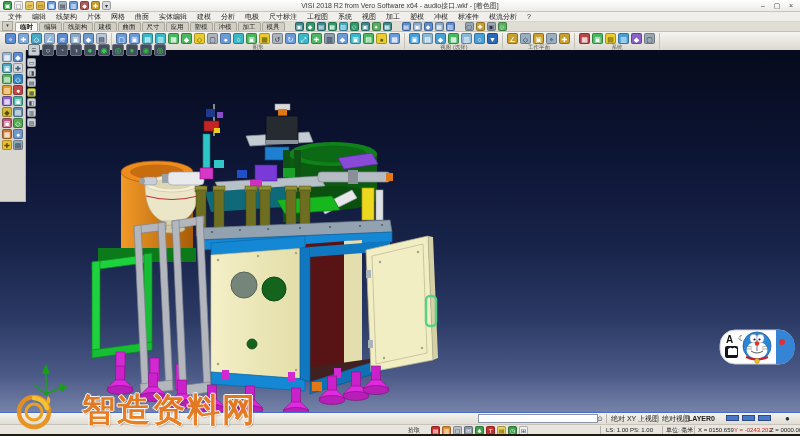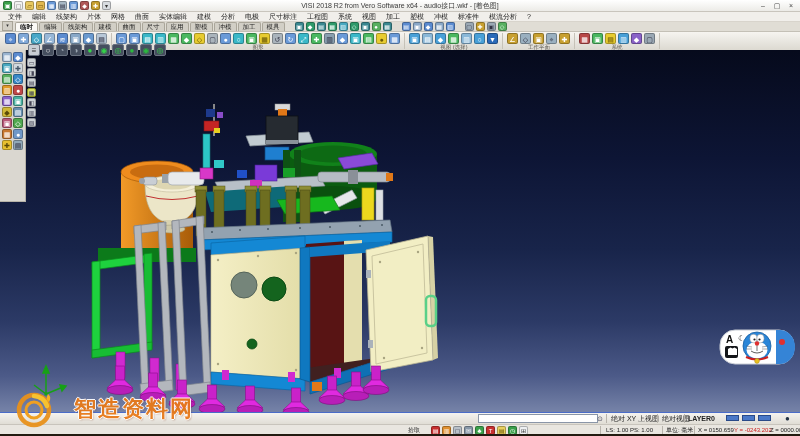--- a/index.html
+++ b/index.html
@@ -79,21 +79,21 @@
     border-top:1px solid #c8c4bc;font-size:6px;color:#222;box-sizing:border-box;}
   #status2 .cell{position:absolute;top:0;line-height:10px;white-space:nowrap;}
   #row2icons{position:absolute;left:430px;top:0px;display:flex;align-items:center;height:10px;}
   #row2icons .ic{width:9px;height:9px;line-height:8px;font-size:6px;}
   #bottomstrip{position:absolute;left:0;top:434px;width:800px;height:2px;background:#221a10;}
 
   .vsep{border-left:1px solid #b8b4ac;height:9px;position:absolute;top:1px;}
 
   
   #watermark{position:absolute;left:12px;top:388px;display:flex;align-items:center;z-index:9;pointer-events:none;}
-  #wmtext{font-size:22px;font-weight:bold;color:#e87a1a;letter-spacing:2px;margin-left:8px;
+  #wmtext{font-size:33px;font-weight:bold;color:#e87a1a;letter-spacing:2px;margin-left:16px;
     text-shadow:1px 0 0 #fff,-1px 0 0 #fff,0 1px 0 #fff,0 -1px 0 #fff,1px 1px 2px rgba(120,40,0,.5);opacity:.95;}
 
   
   #sticker{position:absolute;left:718px;top:324px;z-index:8;}
 </style>
 </head>
 <body>
 
 <div id="app">
 

